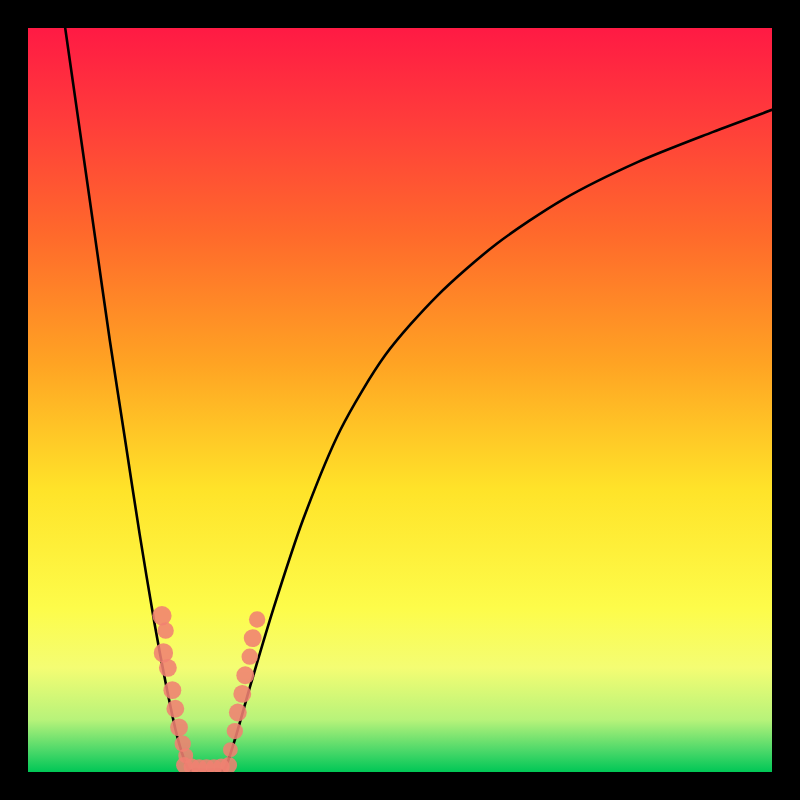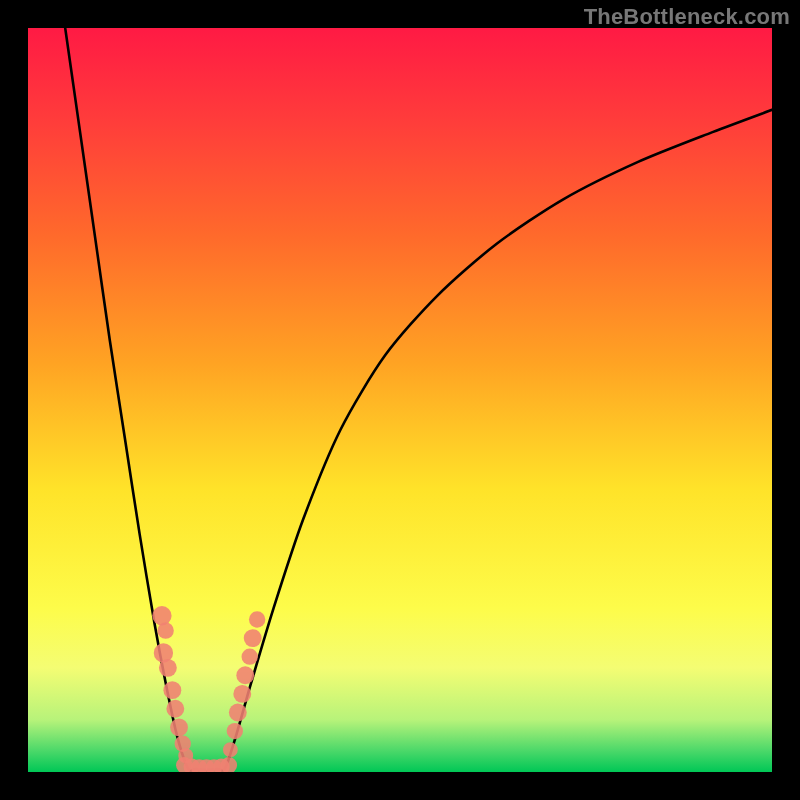--- a/index.html
+++ b/index.html
@@ -81,14 +81,13 @@
           <circle cx="27.800" cy="94.500" r="1.100" fill="#f08172" fill-opacity="0.88" stroke="#f08172" stroke-width="0"></circle>
           <circle cx="28.200" cy="92.000" r="1.200" fill="#f08172" fill-opacity="0.88" stroke="#f08172" stroke-width="0"></circle>
           <circle cx="28.800" cy="89.500" r="1.200" fill="#f08172" fill-opacity="0.88" stroke="#f08172" stroke-width="0"></circle>
           <circle cx="29.200" cy="87.000" r="1.200" fill="#f08172" fill-opacity="0.88" stroke="#f08172" stroke-width="0"></circle>
           <circle cx="29.800" cy="84.500" r="1.100" fill="#f08172" fill-opacity="0.88" stroke="#f08172" stroke-width="0"></circle>
           <circle cx="30.200" cy="82.000" r="1.200" fill="#f08172" fill-opacity="0.88" stroke="#f08172" stroke-width="0"></circle>
           <circle cx="30.800" cy="79.500" r="1.100" fill="#f08172" fill-opacity="0.88" stroke="#f08172" stroke-width="0"></circle>
         </g>
     </svg>
   </div>
-  <div class="watermark">TheBottleneck.com</div>
 </div>
 
 </body></html>

